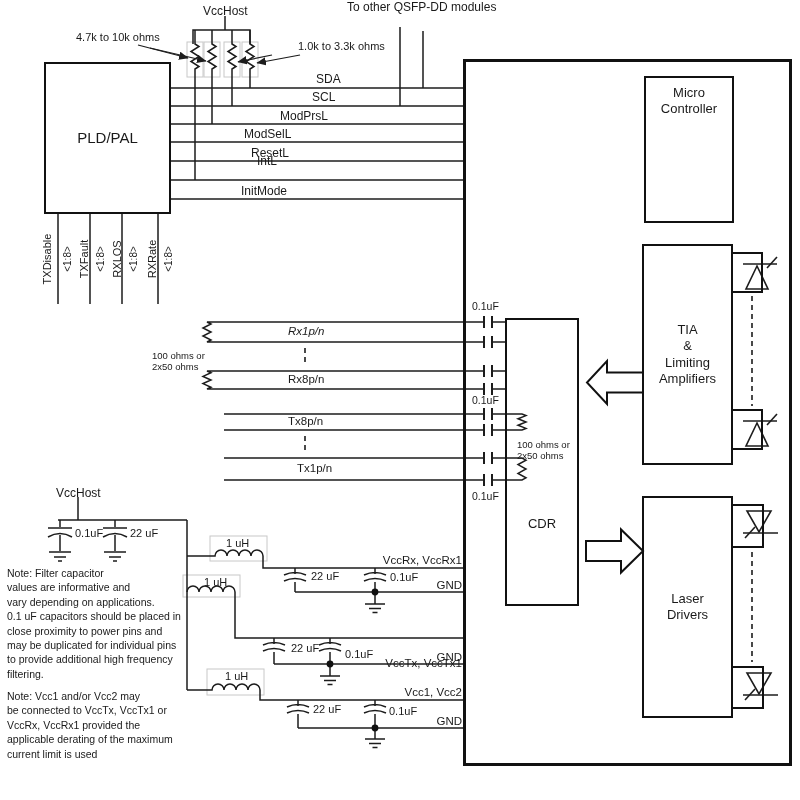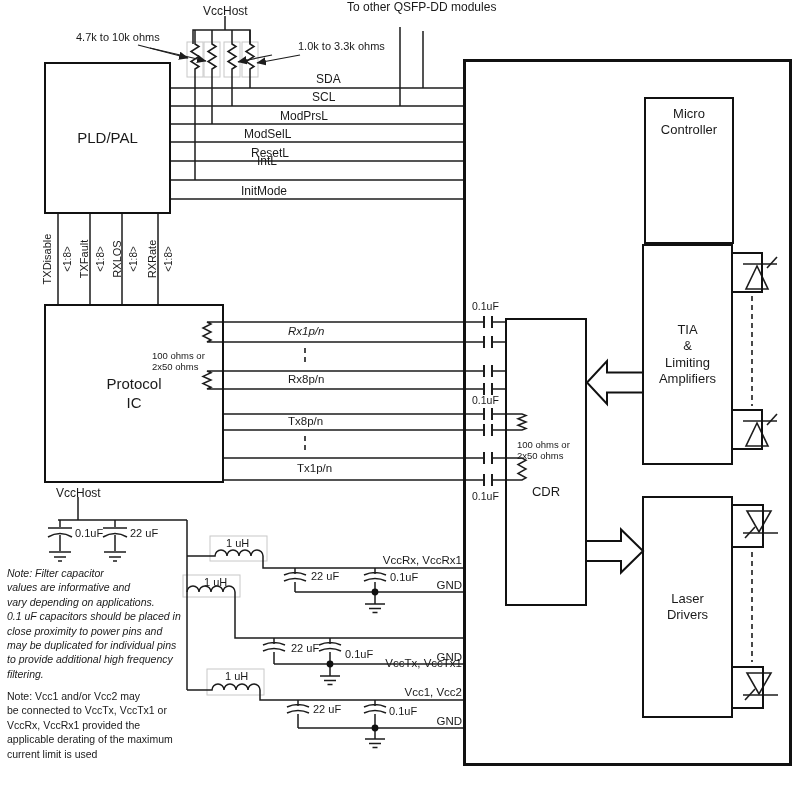--- a/index.html
+++ b/index.html
@@ -151,38 +151,34 @@
         </g>
     </g>
   </svg>
 
   <div class="box" style="left:463px;top:59px;width:329px;height:707px;border-width:3px;"></div>
 
   <div class="box" style="left:44px;top:62px;width:127px;height:152px;">
     <span class="f15">PLD/PAL</span>
   </div>
 
-  <div class="box" style="left:44px;top:304px;width:180px;height:179px;">
-    <span class="f15">Protocol</span>
-    <span class="f15">IC</span>
-  </div>
-
-  <div class="box" style="left:644px;top:76px;width:90px;height:147px;justify-content:flex-start;padding-top:7px;margin-top:21px;">
+
+  <div class="box" style="left:644px;top:76px;width:90px;height:147px;justify-content:flex-start;padding-top:7px;">
     <span class="f13">Micro</span>
     <span class="f13">Controller</span>
   </div>
 
   <div class="box" style="left:642px;top:244px;width:91px;height:221px;">
     <span class="f13">TIA</span>
     <span class="f13">&amp;</span>
     <span class="f13">Limiting</span>
     <span class="f13">Amplifiers</span>
   </div>
 
-  <div class="box" style="left:505px;top:318px;width:82px;height:288px;justify-content:flex-end;padding-bottom:104px;">
+  <div class="box" style="left:505px;top:318px;width:74px;height:288px;justify-content:flex-end;padding-bottom:72px;">
     <span class="f13">CDR</span>
   </div>
 
   <div class="box" style="left:642px;top:496px;width:91px;height:222px;">
     <span class="f13">Laser</span>
     <span class="f13">Drivers</span>
   </div>
 
   <div class="box" style="left:731px;top:252px;width:32px;height:41px;border-width:2px;"></div>
   <div class="box" style="left:731px;top:409px;width:32px;height:41px;border-width:2px;"></div>
@@ -240,21 +236,21 @@
   <div class="lbl f115 right" style="left:380px;top:657px;width:82px;">VccTx, VccTx1</div>
   <div class="lbl f115 right" style="left:420px;top:651px;width:42px;">GND</div>
   <div class="lbl f11" style="left:291px;top:642px;">22 uF</div>
   <div class="lbl f11" style="left:345px;top:648px;">0.1uF</div>
 
   <div class="lbl f115 right" style="left:380px;top:686px;width:82px;">Vcc1, Vcc2</div>
   <div class="lbl f115 right" style="left:420px;top:715px;width:42px;">GND</div>
   <div class="lbl f11" style="left:313px;top:703px;">22 uF</div>
   <div class="lbl f11" style="left:389px;top:705px;">0.1uF</div>
 
-  <div class="note" style="left:7px;top:566px;font-style:italic;">Note: Filter capacitor
+  <div class="note" style="left:7px;top:566px;">Note: Filter capacitor
 values are informative and
 vary depending on applications.
 0.1 uF capacitors should be placed in
 close proximity to power pins and
 may be duplicated for individual pins
 to provide additional high frequency
 filtering.</div>
   <div class="note" style="left:7px;top:689px;">Note: Vcc1 and/or Vcc2 may
 be connected to VccTx, VccTx1 or
 VccRx, VccRx1 provided the

